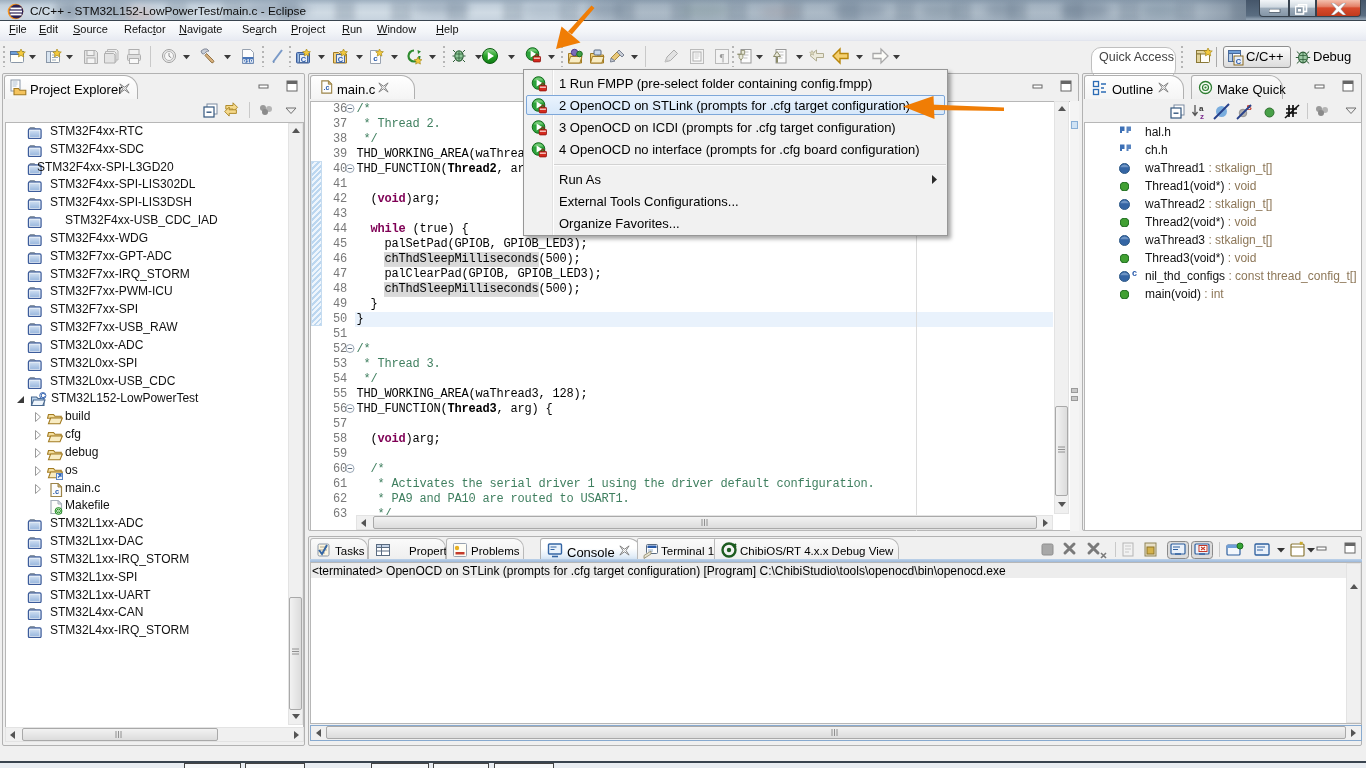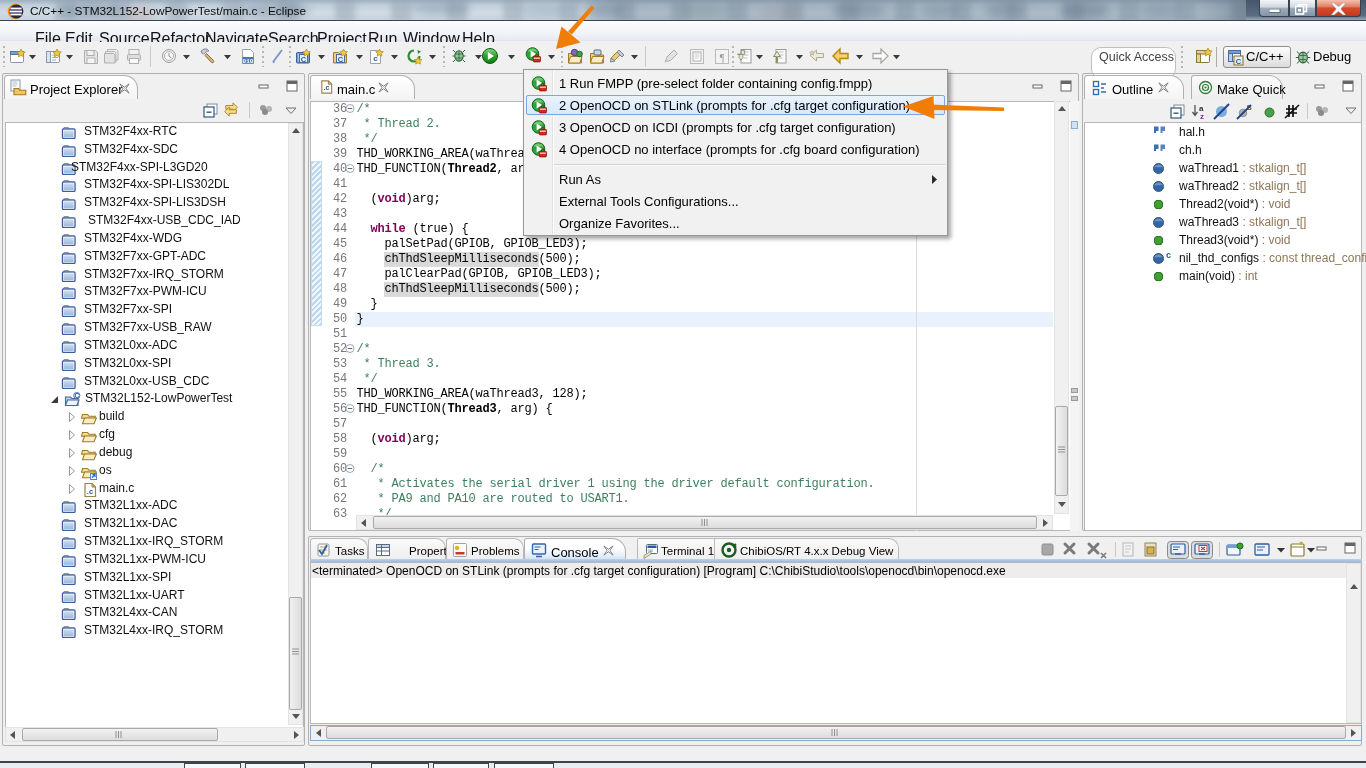--- a/index.html
+++ b/index.html
@@ -18,21 +18,21 @@
 
 .winbtn{position:absolute;top:0;height:17px;border:1px solid #37424e;border-top:none;
  background:linear-gradient(180deg,#f2f5f8 0%,#cfd8e0 45%,#9dacbb 50%,#8495a6 100%);}
 #btnMin{left:1259px;width:30px;border-radius:0 0 0 4px;}
 #btnMax{left:1289px;width:27px;}
 #btnClose{left:1316px;width:45px;border-radius:0 0 4px 0;
  background:linear-gradient(180deg,#f4c0ae 0%,#e4836a 40%,#d84b2d 50%,#c13a1c 100%);}
 
 #menubar{position:absolute;left:0;top:21px;width:1366px;height:20px;
  background:linear-gradient(180deg,#fdfdfe 0%,#f2f4f8 60%,#e7eaf2 100%);border-bottom:1px solid #e2e5ee;}
-#menubar span{position:absolute;top:9px;font-size:16px;color:#111;margin-left:26px;}
+#menubar span{position:absolute;top:2px;font-size:11px;color:#111;}
 #menubar u{text-decoration:underline;}
 
 #toolbar{position:absolute;left:0;top:42px;width:1366px;height:30px;background:#f0f0f0;}
 #qa{position:absolute;left:1091px;top:47px;width:85px;height:32px;background:#fff;border:1px solid #bfbfbf;border-radius:10px;
  color:#444;font-size:12.5px;line-height:18px;padding-left:7px;}
 #perspBtn{position:absolute;left:1223px;top:46px;width:68px;height:22px;border:1px solid #8e8e8e;border-radius:3px;
  background:linear-gradient(180deg,#fdfdfd,#dcdcdc);}
 
 .panel{position:absolute;}
 .vtab{position:absolute;top:1px;height:24px;border:1px solid #b0b0b0;border-bottom:none;border-radius:3px 14px 0 0;
@@ -42,21 +42,21 @@
 .utab{position:absolute;top:1px;height:24px;border:1px solid #b9b9b9;border-bottom:none;border-radius:3px 10px 0 0;background:linear-gradient(180deg,#fafafa,#ededed);}
 .utab .lbl{position:absolute;top:6px;font-size:11.5px;color:#000;white-space:nowrap;}
 .suf{color:#8d7758;}
 .white{position:absolute;background:#fff;border:1px solid #b7b7b7;}
 
 .sb{position:absolute;background:#f0f0f0;border:1px solid #e3e3e3;}
 .sbthumb{position:absolute;background:linear-gradient(90deg,#f2f2f2,#dcdcdc);border:1px solid #a9a9a9;border-radius:2px;}
 .sbthumbH{position:absolute;background:linear-gradient(180deg,#f2f2f2,#dcdcdc);border:1px solid #a9a9a9;border-radius:2px;}
 .arr{position:absolute;width:0;height:0;}
 
-.trow{height:18px;line-height:18px;white-space:nowrap;position:relative;font-size:12px;color:#111;margin-left:34px;}
+.trow{height:18px;line-height:18px;white-space:nowrap;position:relative;font-size:12px;color:#111;}
 #tree .trow{height:17.84px;line-height:17.84px;}
 .trow svg{position:absolute;top:2px;}
 .trow .txt{position:absolute;top:0;}
 
 #codePre{position:absolute;font-family:"Liberation Mono",monospace;font-size:12px;letter-spacing:-0.2px;line-height:15px;white-space:pre;}
 #lineNums{position:absolute;font-family:"Liberation Mono",monospace;font-size:12px;letter-spacing:-0.2px;line-height:15px;color:#787878;text-align:right;white-space:pre;}
 .kw{color:#7f0055;font-weight:bold;}
 .cm{color:#3f7f5f;}
 .bd{font-weight:bold;}
 .occ{background:#d9d9d9;}
@@ -486,21 +486,21 @@
   <div class="trow">
         <svg width="15" height="14" style="left:22px">
           <use href="#bluefolder"></use>
         </svg>
         <span class="txt" style="left:45px">STM32F4xx-SPI-LIS3DSH</span>
       </div>
   <div class="trow">
         <svg width="15" height="14" style="left:22px">
           <use href="#bluefolder"></use>
         </svg>
-        <span class="txt" style="left:49px">STM32F4xx-USB_CDC_IAD</span>
+        <span class="txt" style="left:60px">STM32F4xx-USB_CDC_IAD</span>
       </div>
   <div class="trow">
         <svg width="15" height="14" style="left:22px">
           <use href="#bluefolder"></use>
         </svg>
         <span class="txt" style="left:45px">STM32F4xx-WDG</span>
       </div>
   <div class="trow">
         <svg width="15" height="14" style="left:22px">
           <use href="#bluefolder"></use>
@@ -597,42 +597,42 @@
   <div class="trow">
         <svg width="8" height="10" style="left:29px;top:4px" viewBox="0 0 8 10">
           <path d="M1.5 0.5 l5 4.5 -5 4.5z" fill="#fdfdfd" stroke="#9a9a9a"></path>
         </svg>
         <svg width="16" height="16" style="left:43px">
           <use href="#cfile"></use>
         </svg>
         <span class="txt" style="left:60px">main.c</span>
       </div>
   <div class="trow">
+        <svg width="16" height="16" style="left:43px">
+          <use href="#makefile"></use>
+        </svg>
+        <span class="txt" style="left:60px">Makefile</span>
+      </div>
+  <div class="trow">
         <svg width="15" height="14" style="left:22px">
           <use href="#bluefolder"></use>
         </svg>
         <span class="txt" style="left:45px">STM32L1xx-ADC</span>
       </div>
   <div class="trow">
         <svg width="15" height="14" style="left:22px">
           <use href="#bluefolder"></use>
         </svg>
         <span class="txt" style="left:45px">STM32L1xx-DAC</span>
       </div>
   <div class="trow">
         <svg width="15" height="14" style="left:22px">
           <use href="#bluefolder"></use>
         </svg>
         <span class="txt" style="left:45px">STM32L1xx-IRQ_STORM</span>
-      </div>
-  <div class="trow">
-        <svg width="15" height="14" style="left:22px">
-          <use href="#bluefolder"></use>
-        </svg>
-        <span class="txt" style="left:45px">STM32L1xx-PWM-ICU</span>
       </div>
   <div class="trow">
         <svg width="15" height="14" style="left:22px">
           <use href="#bluefolder"></use>
         </svg>
         <span class="txt" style="left:45px">STM32L1xx-SPI</span>
       </div>
   <div class="trow">
         <svg width="15" height="14" style="left:22px">
           <use href="#bluefolder"></use>
@@ -862,20 +862,26 @@
         </svg>
         <span class="txt" style="left:61px">ch.h</span>
       </div>
   <div class="trow">
         <svg width="11" height="11" style="left:35px;top:4px" viewBox="0 0 10 10">
           <use href="#field"></use>
         </svg>
         <span class="txt" style="left:61px">waThread1<span class="suf"> : stkalign_t[]</span></span>
       </div>
   <div class="trow">
+        <svg width="9" height="9" style="left:36px;top:5px" viewBox="0 0 8 8">
+          <use href="#method"></use>
+        </svg>
+        <span class="txt" style="left:61px">Thread1(void*)<span class="suf"> : void</span></span>
+      </div>
+  <div class="trow">
         <svg width="11" height="11" style="left:35px;top:4px" viewBox="0 0 10 10">
           <use href="#field"></use>
         </svg>
         <span class="txt" style="left:61px">waThread2<span class="suf"> : stkalign_t[]</span></span>
       </div>
   <div class="trow">
         <svg width="9" height="9" style="left:36px;top:5px" viewBox="0 0 8 8">
           <use href="#method"></use>
         </svg>
         <span class="txt" style="left:61px">Thread2(void*)<span class="suf"> : void</span></span>
@@ -925,21 +931,21 @@
   <span class="lbl" style="left:40px">Properties</span>
  </div>
  <div class="utab" style="left:137px;width:78px;">
   <svg style="position:absolute;left:5px;top:3px" width="16" height="16" viewBox="0 0 16 16">
    <rect x="1.5" y="1.5" width="13" height="13" rx="1" fill="#fffdf4" stroke="#98a2b0" stroke-width="1"></rect>
    <circle cx="5" cy="6" r="2.2" fill="#e8b021"></circle>
    <rect x="3.5" y="10" width="9" height="2.5" fill="#c43a2a"></rect>
   </svg>
   <span class="lbl" style="left:24px">Problems</span>
  </div>
- <div class="vtab" style="left:215px;width:102px;background:linear-gradient(180deg,#ffffff 40%,#e2edf8 75%,#c3d7ec 100%);">
+ <div class="vtab" style="left:231px;width:102px;background:linear-gradient(180deg,#ffffff 40%,#e2edf8 75%,#c3d7ec 100%);">
   <svg style="position:absolute;left:6px;top:3px" width="16" height="16" viewBox="0 0 16 16">
    <rect x="1.5" y="2" width="13" height="10" rx="1" fill="#e9f2fb" stroke="#3465a4" stroke-width="1.4"></rect>
    <path d="M3.5 5 h6 M3.5 7.5 h4" stroke="#3465a4" stroke-width="1.1"></path>
    <path d="M5 14.5 h6" stroke="#3465a4" stroke-width="1.6"></path>
   </svg>
   <span class="lbl" style="left:26px">Console</span>
   <svg style="position:absolute;left:78px;top:6px" width="11" height="11" viewBox="0 0 12 12">
    <path d="M1 0 L6 3.6 L11 0 L7.6 5 L11 10 L6 6.4 L1 10 L4.4 5 Z" fill="#fff" stroke="#777" stroke-width="1" transform="translate(0,1)"></path>
   </svg>
  </div>

